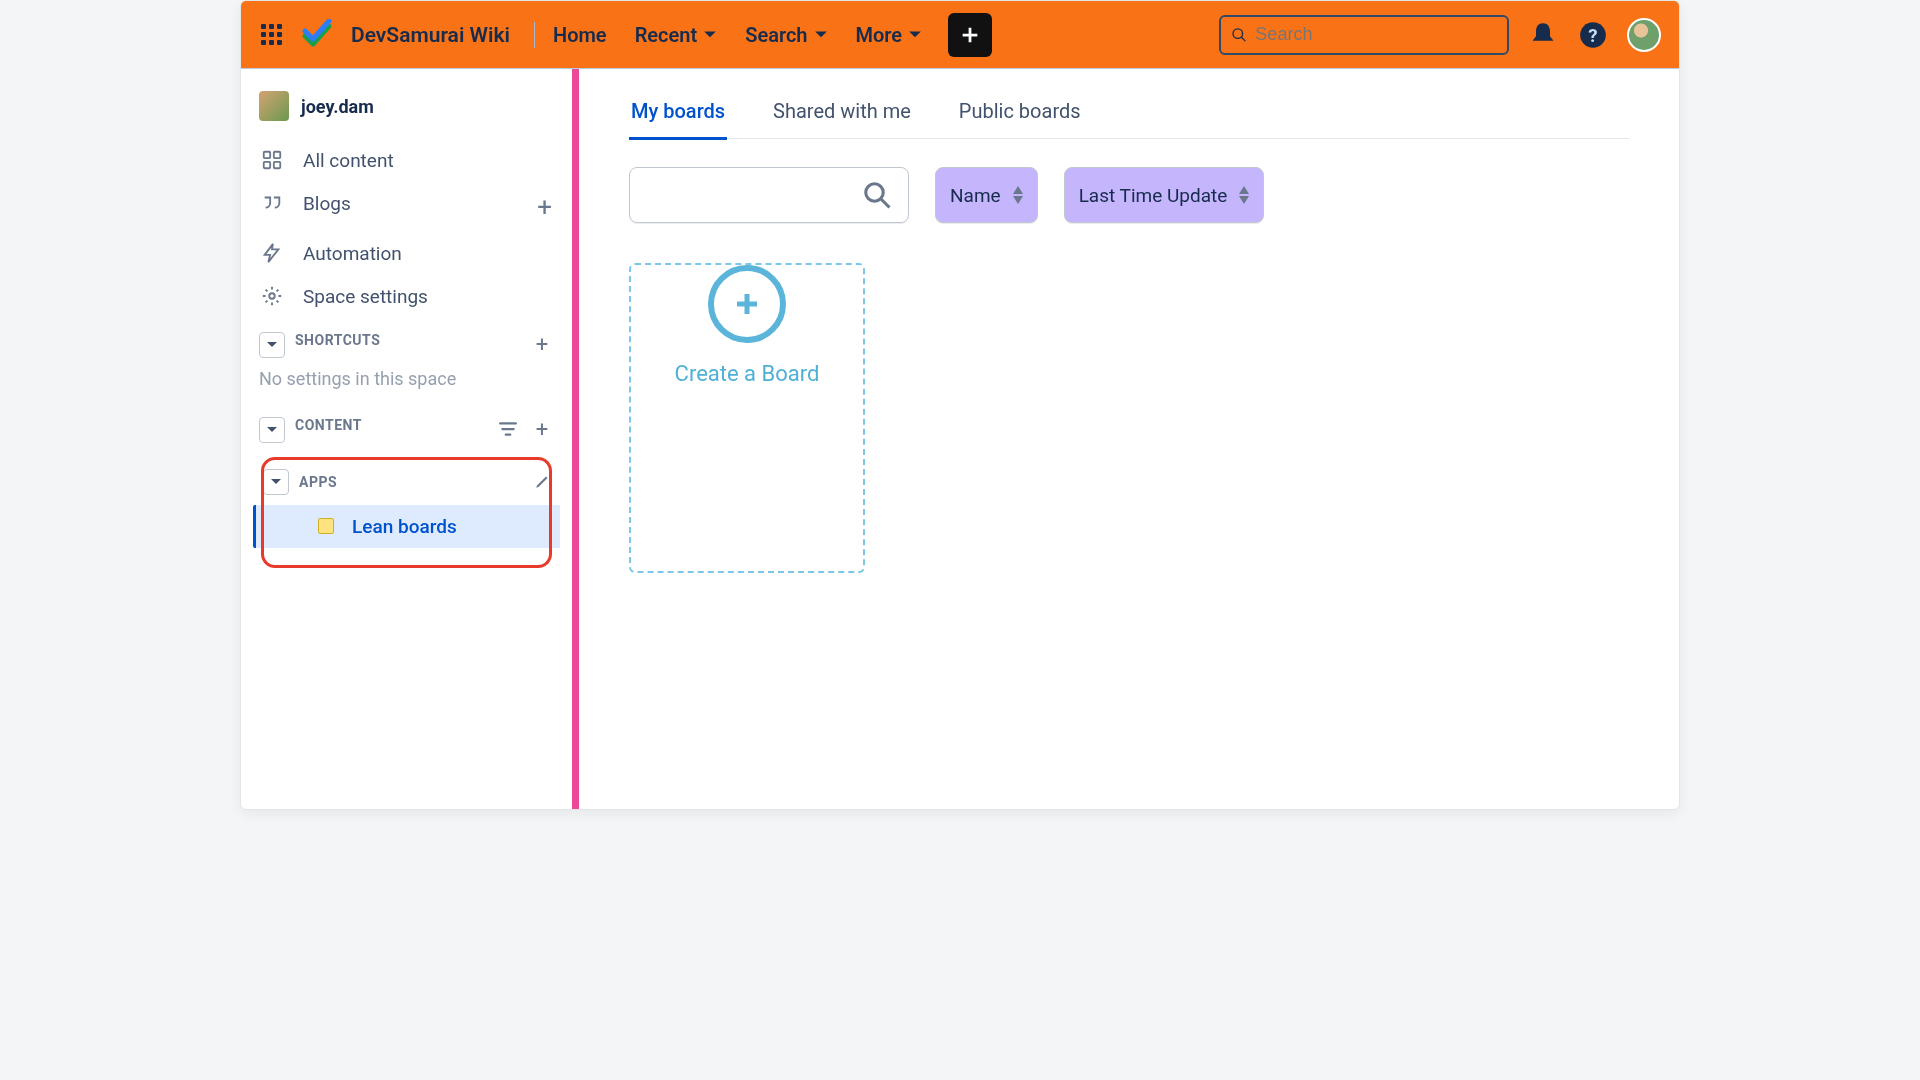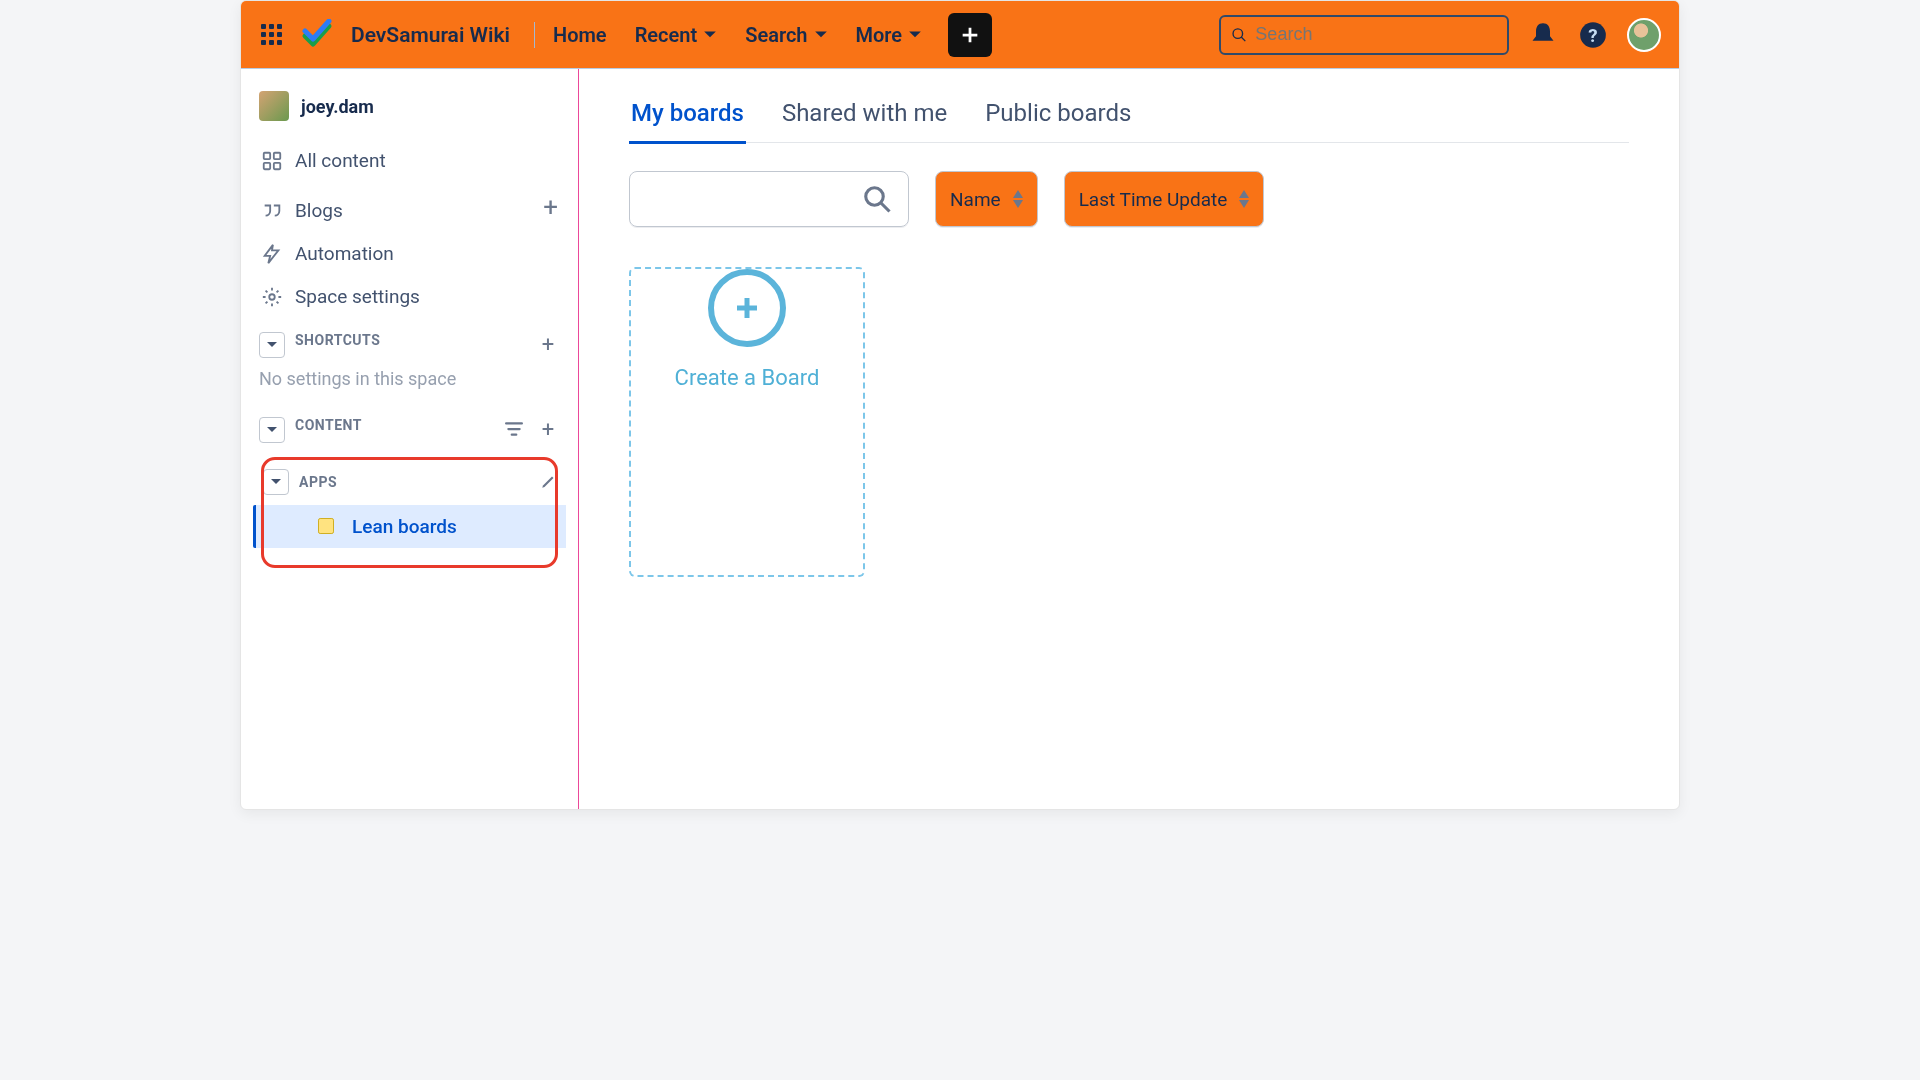--- a/index.html
+++ b/index.html
@@ -26,25 +26,25 @@
   .search-box input { border:none; outline:none; background:transparent; font-size: 18px; width: 100%; color:#172b4d; }
   .topicons { display:flex; align-items:center; gap: 18px; }
   .topicon { width: 32px; height:32px; display:flex; align-items:center; justify-content:center; cursor:pointer; }
   .topicon svg { width:28px; height:28px; fill:#172b4d; }
   .avatar { width: 34px; height:34px; border-radius:50%; background: radial-gradient(circle at 40% 35%, #e8c299 0 25%, #6fa06b 28% 100%); border: 2px solid #fff; cursor:pointer; }
 
   
   .body { flex:1; display:flex; min-height:0; }
 
   
-  .sidebar { width: 338px; border-right: 1px solid #ec4899; padding: 22px 0 0 0; display:flex; flex-direction:column; font-size: 18px; color:#42526e; }
+  .sidebar { width: 338px; border-right: 7px solid #ec4899; padding: 22px 0 0 0; display:flex; flex-direction:column; font-size: 18px; color:#42526e; }
   .user-row { display:flex; align-items:center; gap: 12px; padding: 0 18px 18px 18px; }
   .user-av { width: 30px; height: 30px; border-radius: 4px; background: linear-gradient(135deg,#d4a373,#6a994e); }
   .user-name { font-weight: 700; color:#172b4d; }
-  .side-item { display:flex; align-items:flex-end; gap: 12px; padding: 10px 20px; cursor:pointer; color:#42526e; font-size: 19px; }
+  .side-item { display:flex; align-items:flex-start; gap: 20px; padding: 10px 20px; cursor:pointer; color:#42526e; font-size: 19px; }
   .side-item .ic { width:22px; height:22px; display:flex; align-items:center; justify-content:center; }
   .side-item .ic svg { width:22px; height:22px; fill:none; stroke:#6b778c; stroke-width:2; }
   .side-item .plus-right { margin-left:auto; font-size: 26px; color:#6b778c; }
   .side-section { padding: 14px 18px 4px 18px; display:flex; align-items:flex-start; gap:10px; }
   .section-toggle { width:26px; height:26px; border:1px solid #c1c7d0; border-radius:4px; background:#fff; display:flex; align-items:center; justify-content:center; cursor:pointer; }
   .section-toggle svg { width:12px; height:12px; fill:#42526e; }
   .section-label { font-size: 14px; letter-spacing:.5px; font-weight:700; color:#6b778c; }
   .section-actions { margin-left:auto; display:flex; gap:10px; }
   .section-actions .act { width:24px; height:24px; display:flex; align-items:center; justify-content:center; color:#6b778c; font-size:22px; cursor:pointer; }
   .empty-msg { padding: 6px 18px 14px 18px; color:#97a0af; font-size: 18px; }
@@ -53,27 +53,27 @@
   .apps-highlight { border: 3px solid #e83a2b; border-radius: 14px; margin: 0 12px; position:absolute; inset: 0 8px 0 8px; pointer-events:none; }
   .apps-header { display:flex; align-items:center; gap:10px; padding: 12px 18px 10px 22px; }
   .pencil { width:20px; height:20px; cursor:pointer; }
   .pencil svg { width:18px; height:18px; fill:#6b778c; }
   .app-row { display:flex; align-items:center; gap:14px; background:#deebff; padding: 10px 18px 10px 60px; color:#0052cc; font-weight:500; font-size:19px; cursor:pointer; margin: 0 12px; border-left: 3px solid #0052cc; border-top-left-radius: 2px; border-bottom-left-radius:2px; }
   .app-icn { width:22px; height:22px; }
   .app-icn svg { width:20px; height:20px; }
 
   
   .main { flex:1; padding: 30px 50px; min-width:0; }
-  .tabs { display:flex; gap:34px; border-bottom:1px solid #e3e6ea; font-size: 24px; }
+  .tabs { display:flex; gap:44px; border-bottom:1px solid #e3e6ea; font-size: 20px; }
   .tab { padding: 0 2px 14px 2px; color:#42526e; cursor:pointer; }
   .tab.active { color:#0052cc; font-weight:500; border-bottom: 3px solid #0052cc; margin-bottom:-2px; }
   .filters { display:flex; gap:26px; margin-top: 28px; align-items:center; }
   .searchcard { width: 280px; height: 56px; border:1px solid #c1c7d0; border-radius:8px; display:flex; align-items:center; justify-content:flex-end; padding: 0 16px; box-shadow: 0 1px 0 rgba(9,30,66,.08); }
   .searchcard svg { width:30px; height:30px; stroke:#6b778c; stroke-width:2.5; fill:none; }
-  .dropdown { height:56px; border:1px solid #c1c7d0; border-radius:8px; background:#f97316; display:flex; align-items:center; padding: 0 14px; font-size:19px; gap:12px; cursor:pointer; box-shadow: 0 1px 0 rgba(9,30,66,.08); }
+  .dropdown { height:56px; border:1px solid #c1c7d0; border-radius:8px; background:#c4b5fd; display:flex; align-items:center; padding: 0 14px; font-size:19px; gap:12px; cursor:pointer; box-shadow: 0 1px 0 rgba(9,30,66,.08); }
   .spinner { display:flex; flex-direction:column; gap:2px; }
   .spinner svg { width:10px; height:8px; fill:#6b778c; }
 
   .cards { margin-top: 40px; }
   .create-card { width: 236px; height: 310px; border:2px dashed #7cc6e9; border-radius:6px; display:flex; flex-direction:column; align-items:center; gap:18px; cursor:pointer; }
   .create-circle { width: 78px; height:78px; border:6px solid #5bb4da; border-radius:50%; display:flex; align-items:center; justify-content:center; }
   .create-circle svg { width:30px; height:30px; stroke:#5bb4da; stroke-width:4; fill:none; }
   .create-label { color:#4fb0d6; font-size: 22px; }
 </style>
 </head>

